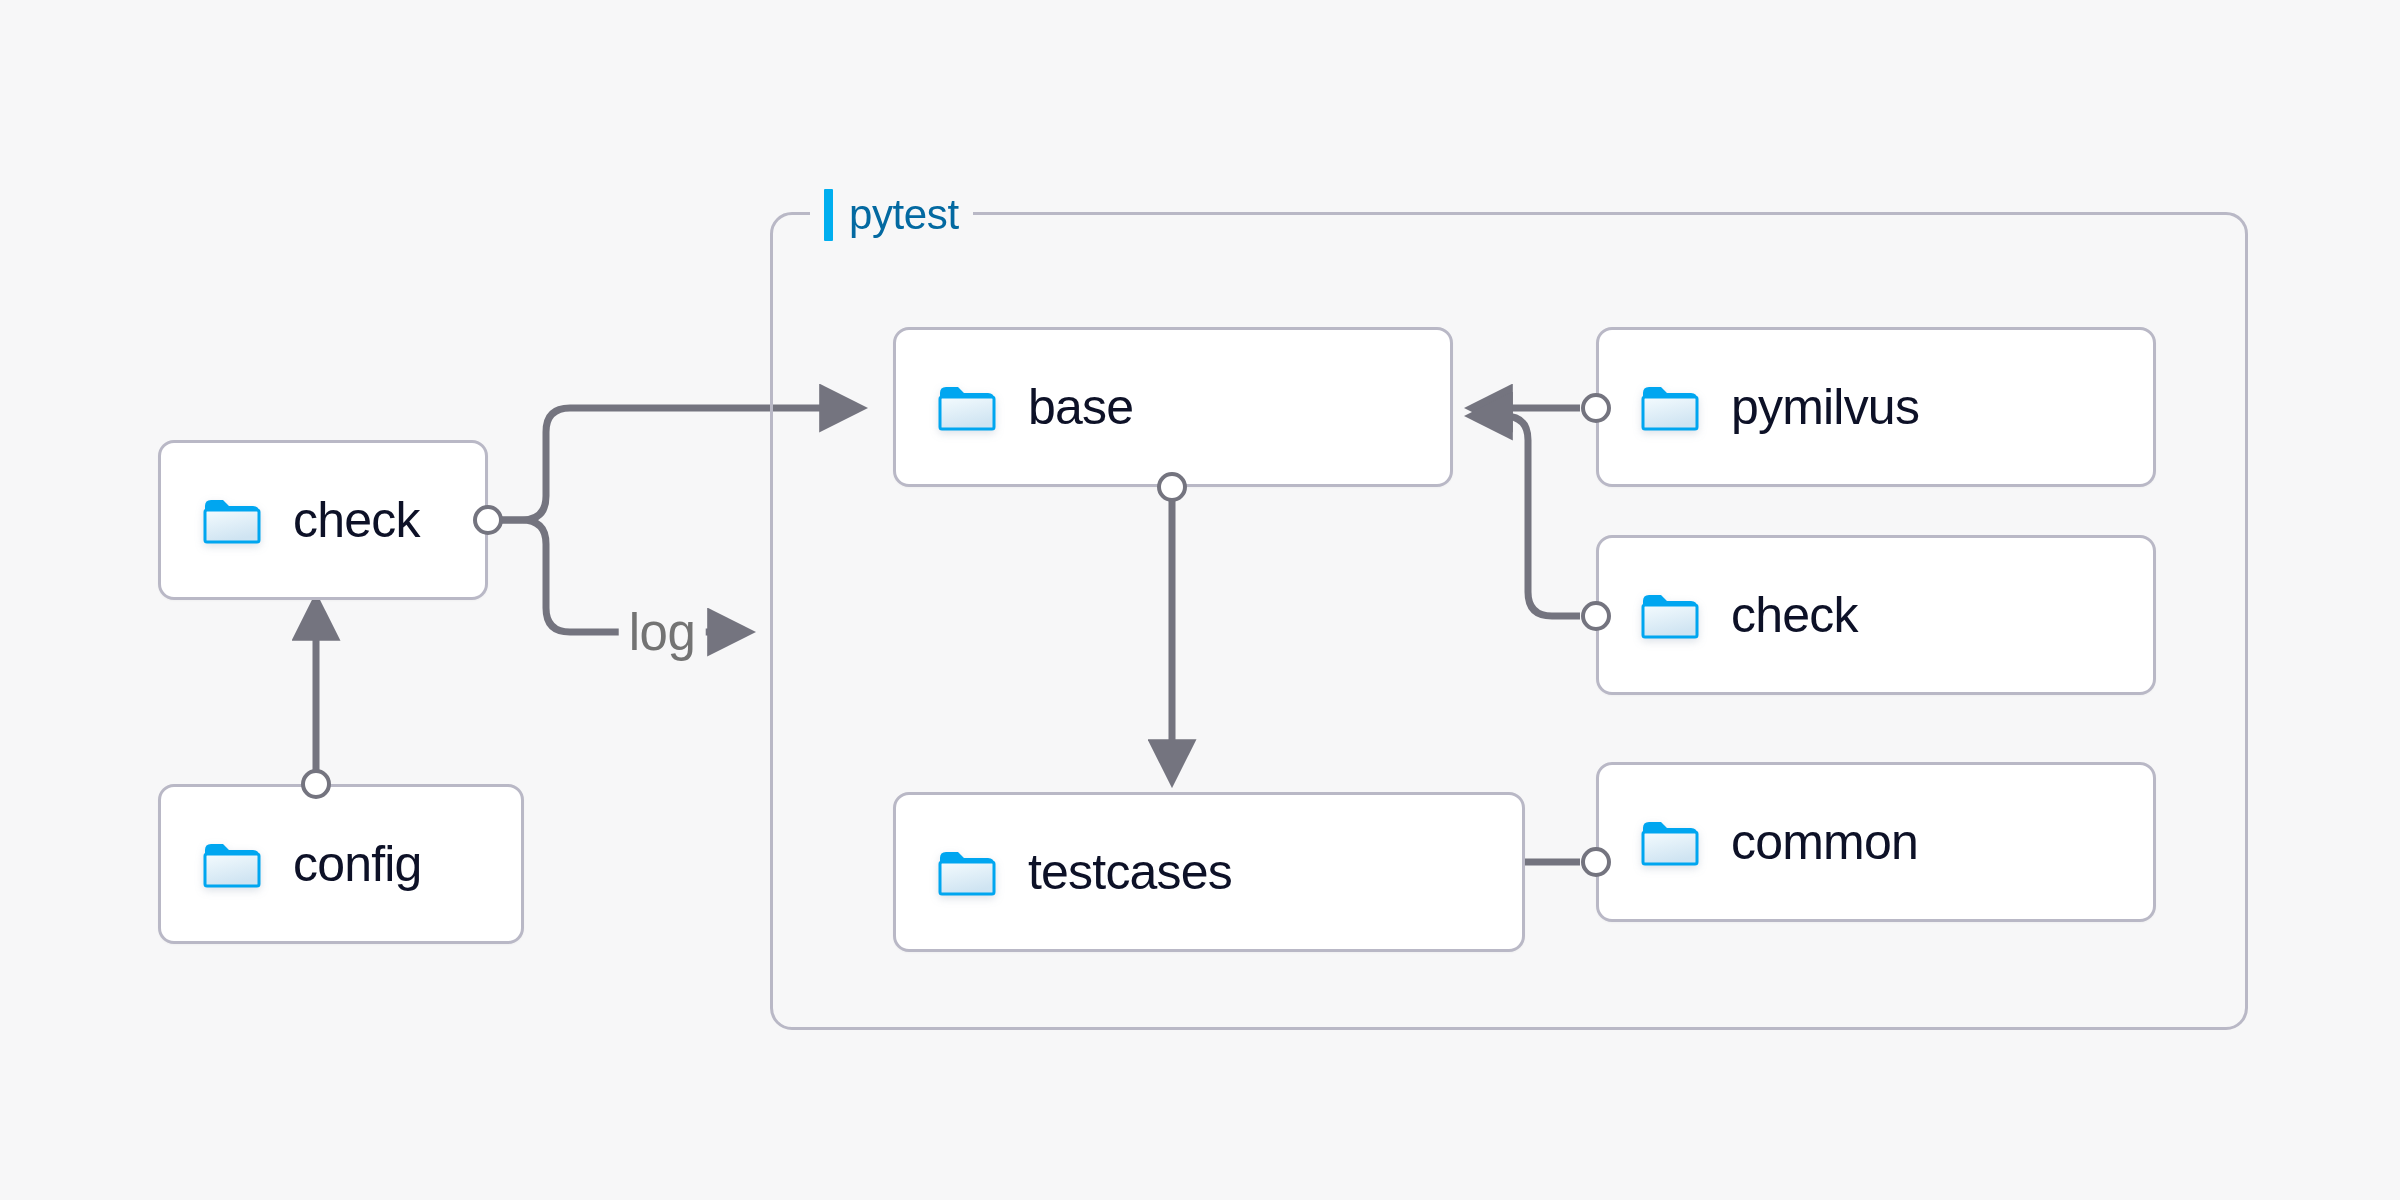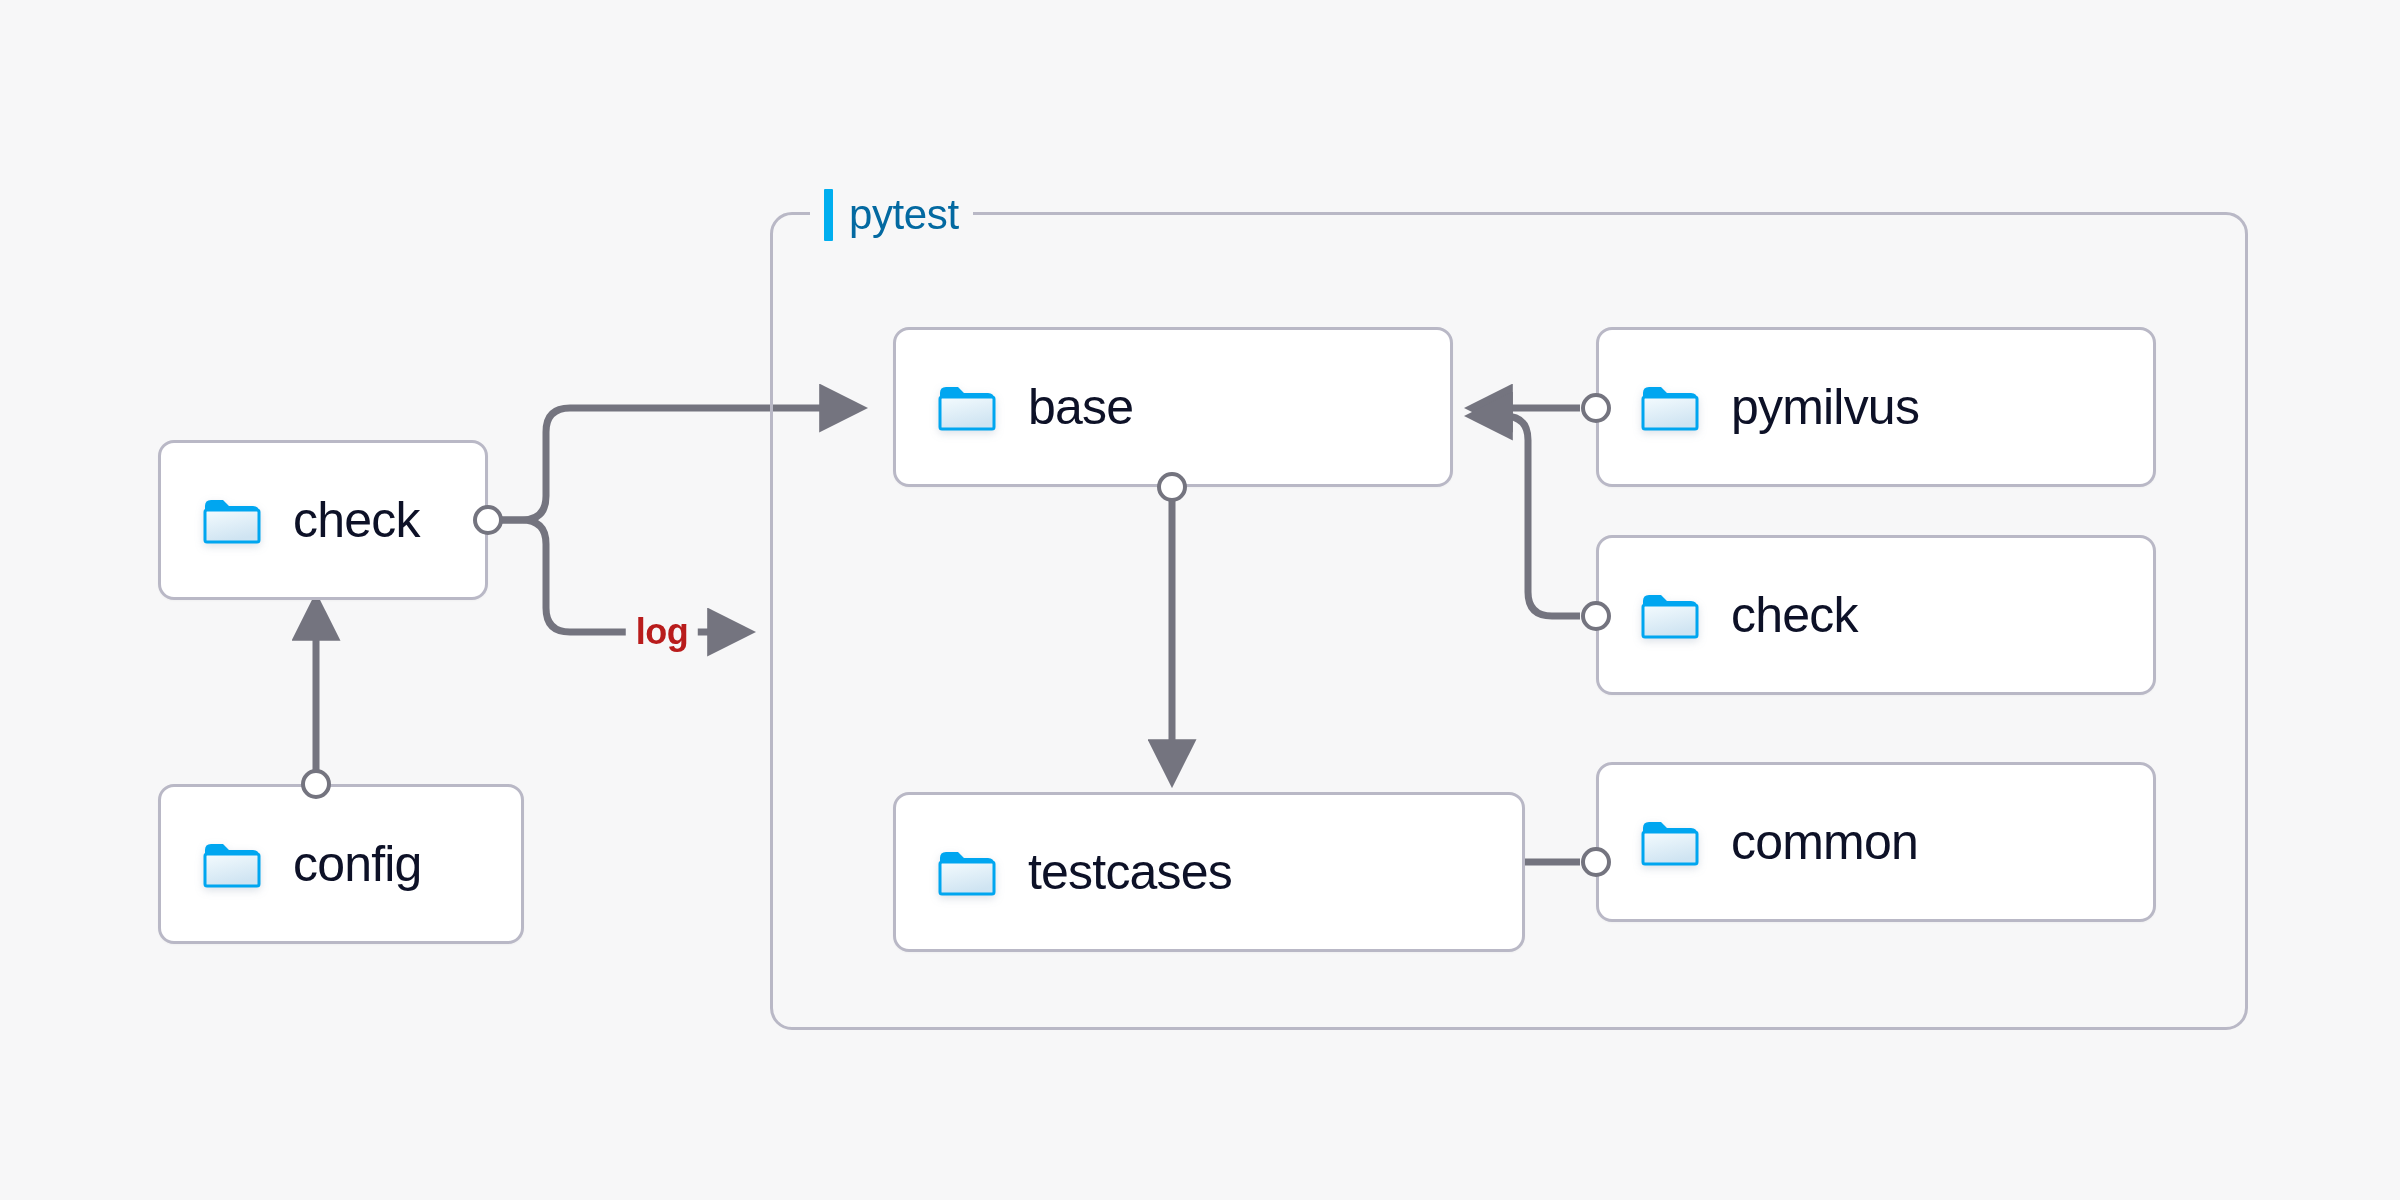--- a/index.html
+++ b/index.html
@@ -101,29 +101,28 @@
     border: 4px solid #74747f;
     border-radius: 50%;
     background: #ffffff;
     transform: translate(-50%, -50%);
     z-index: 6;
   }
 
   
   .edge-label {
     position: absolute;
-    font-size: 36px;
-    color: #b91c1c;
+    font-size: 51px;
+    color: #737373;
     letter-spacing: -0.5px;
     line-height: 1;
     white-space: nowrap;
     transform: translate(-50%, -50%);
     background: #f7f7f8;
     padding: 0 10px;
-    font-weight: bold;
   }
 </style>
 </head>
 <body>
 
 <div id="stage">
 
   <svg id="edges" viewBox="0 0 2400 1200" xmlns="http://www.w3.org/2000/svg">
     <defs>
       <marker id="arrowhead" viewBox="0 0 12 12" refX="10" refY="6" markerWidth="7" markerHeight="7" orient="auto-start-reverse">

